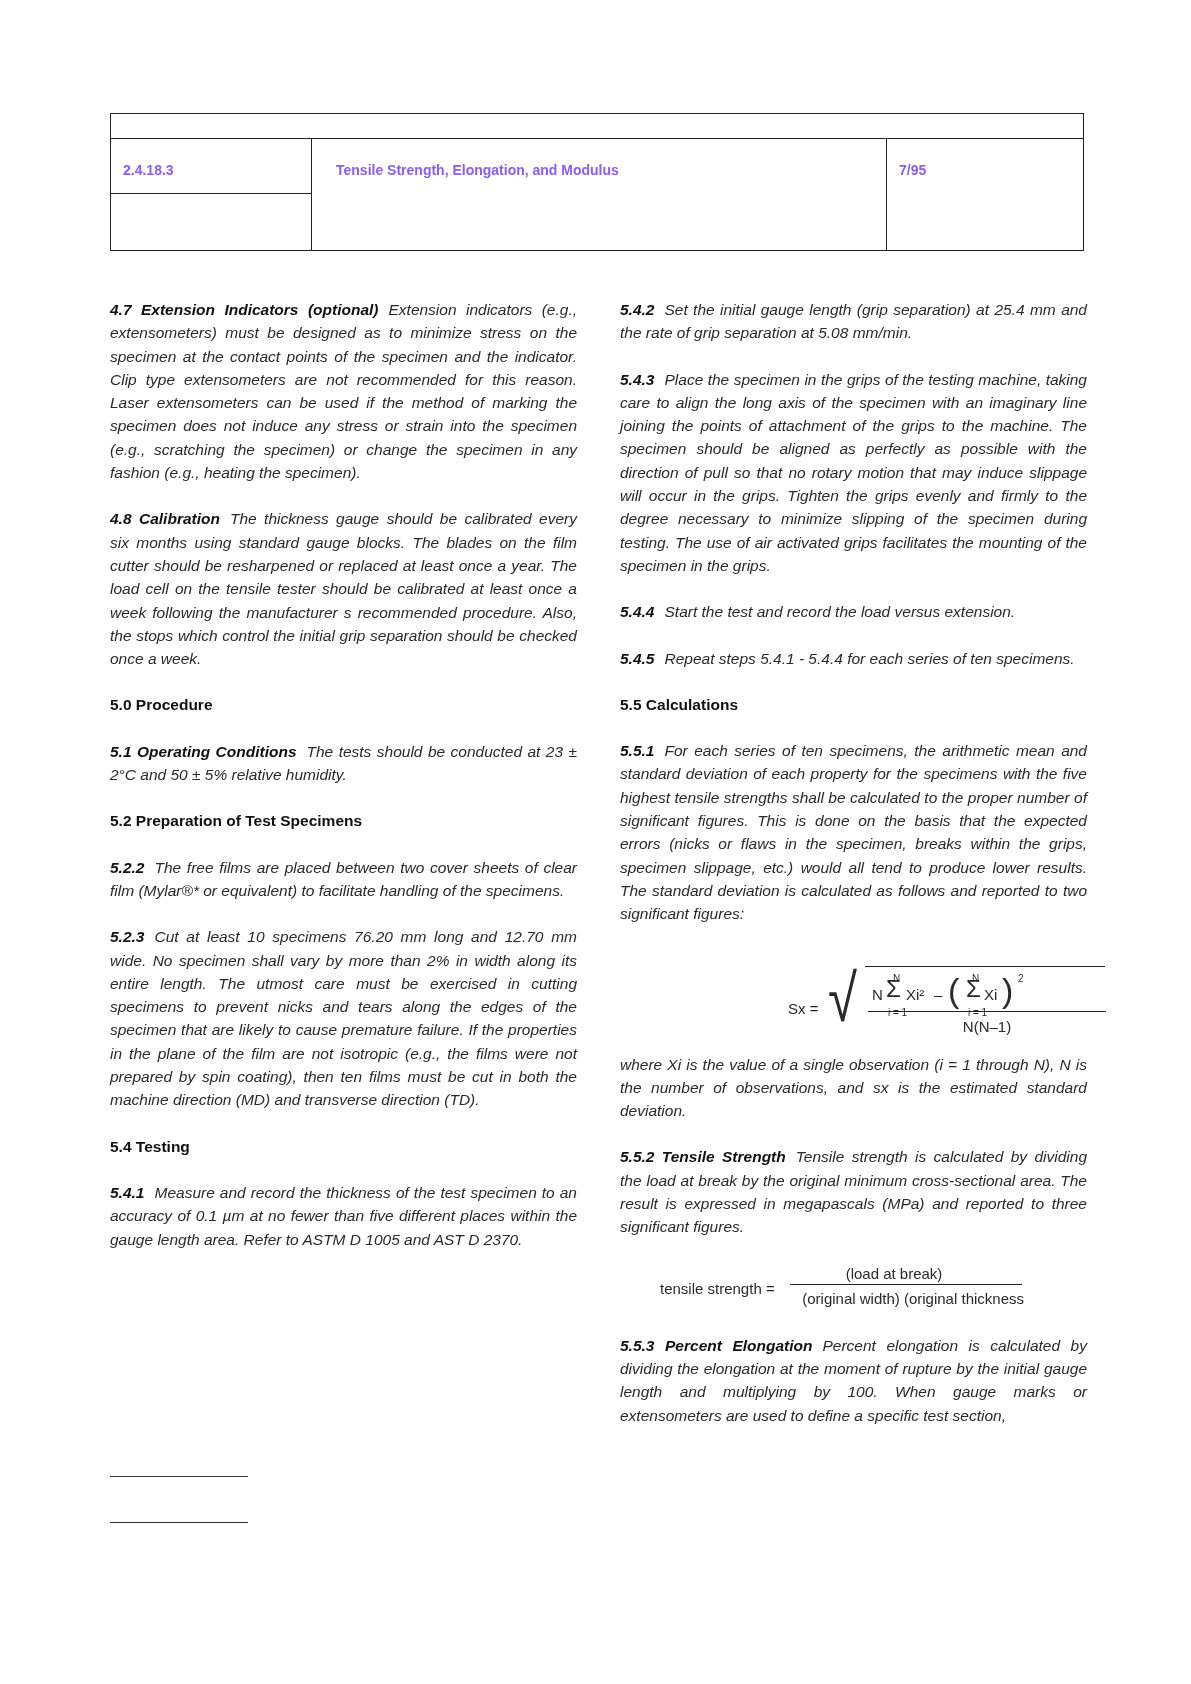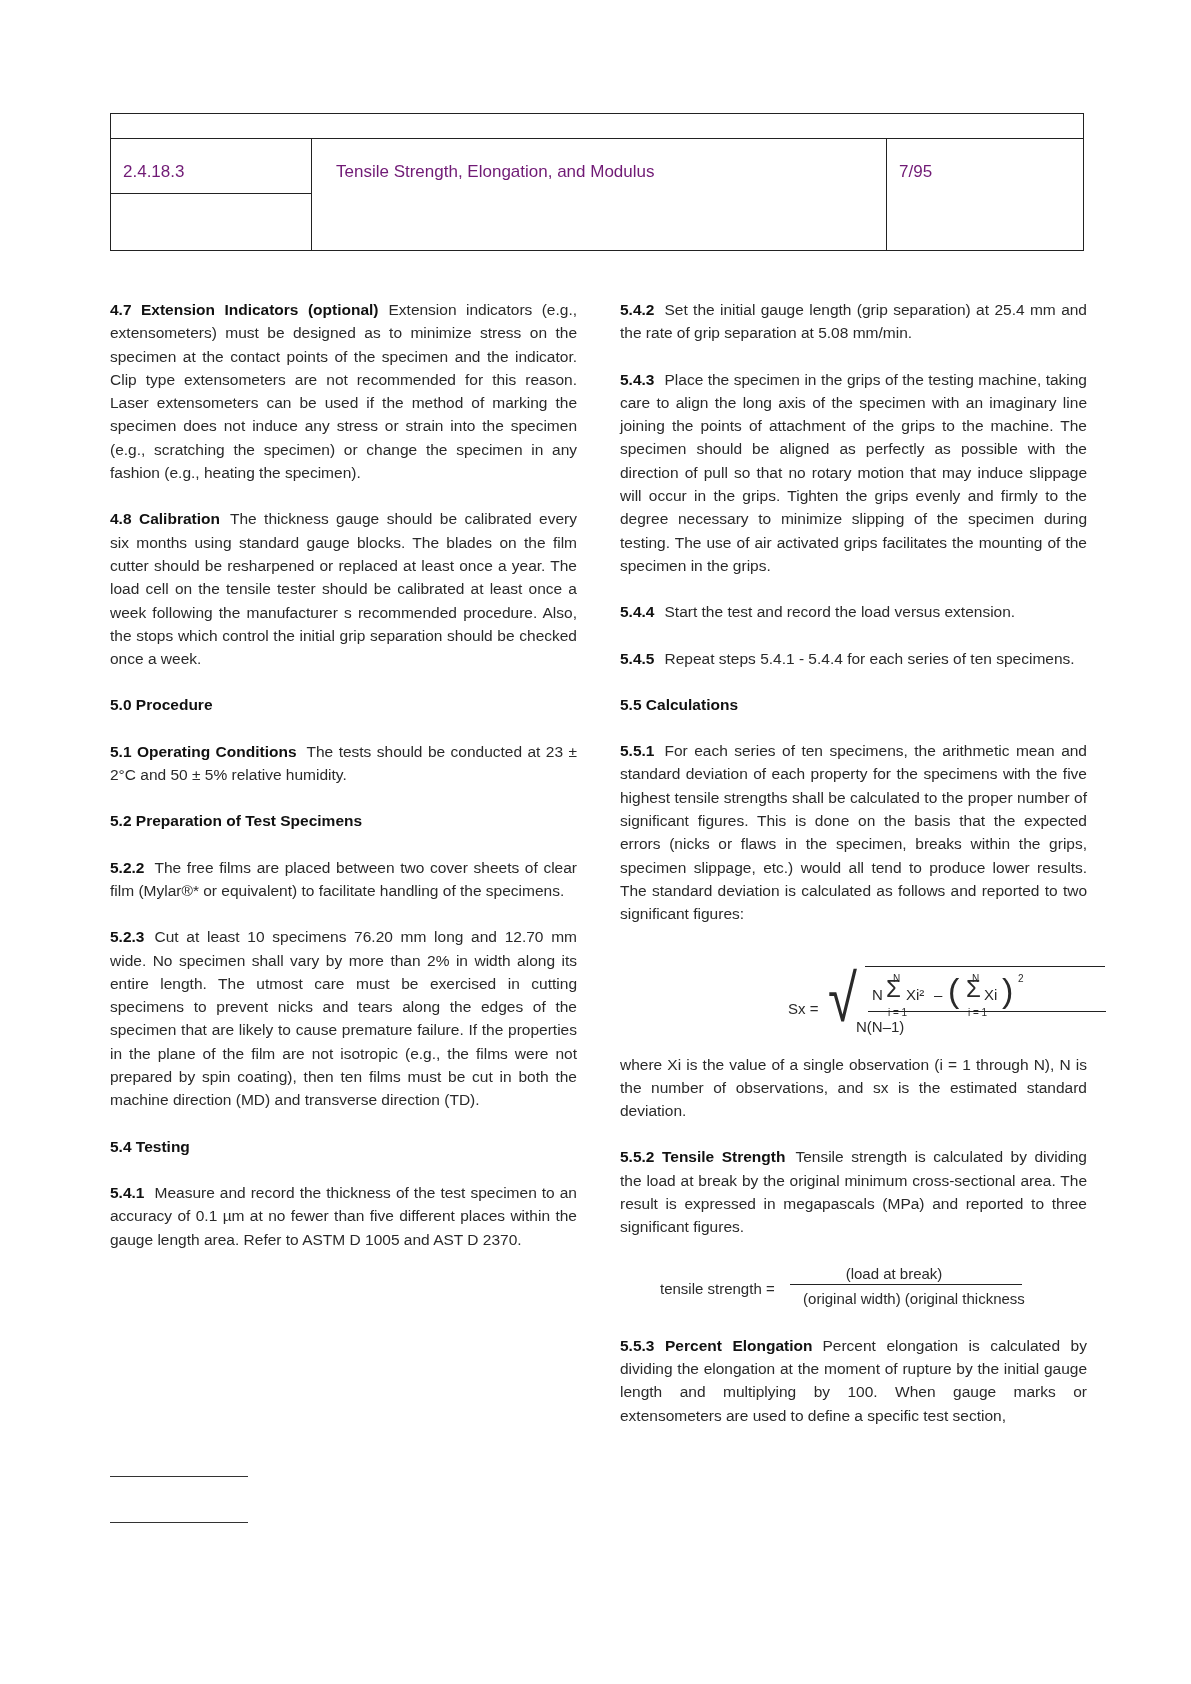--- a/index.html
+++ b/index.html
@@ -6,49 +6,49 @@
   body { width: 1191px; height: 1684px; position: relative; overflow: hidden;
          font-family: "Liberation Sans", sans-serif; color: #2a2a2a; }
   .header-table { position: absolute; left: 110px; top: 113px; width: 974px; height: 138px;
     border: 1.5px solid #222; box-sizing: border-box; }
   .hdr-toprow { position: absolute; left: 0; top: 0; right: 0; height: 24px; border-bottom: 1.5px solid #222; }
   .hdr-cell { position: absolute; top: 24px; bottom: 0; box-sizing: border-box; }
   .hdr-c1 { left: 0; width: 201px; border-right: 1.5px solid #222; }
   .hdr-c1 .split { position: absolute; left: 0; right: 0; top: 55px; border-top: 1.5px solid #222; }
   .hdr-c2 { left: 201px; width: 575px; border-right: 1.5px solid #222; }
   .hdr-c3 { left: 776px; right: 0; text-align: right; }
-  .hdr-text { position: absolute; top: 24px; font-weight: normal; font-size: 17px; color: #701a75; }
+  .hdr-text { position: absolute; top: 24px; font-weight: bold; font-size: 14px; color: #8b5cf6; }
   .hdr-c1 .hdr-text { left: 12px; }
   .hdr-c2 .hdr-text { left: 24px; }
   .hdr-c3 .hdr-text { left: 12px; }
 
   .col { position: absolute; top: 298px; width: 467px; font-size: 15.5px; line-height: 23.3px; }
   .col-left { left: 110px; }
   .col-right { left: 620px; }
-  .para { margin: 0 0 23px 0; text-align: justify; }
+  .para { margin: 0 0 23px 0; text-align: justify; font-style: italic; }
   .para b, .heading { font-weight: bold; color: #111; }
   .heading { margin: 0 0 23px 0; }
   .lbl { margin-right: 10px; }
 
   .formula-sx { position: relative; height: 100px; margin: 0 0 4px 0; font-size: 15px; }
   .sx-label { position: absolute; left: 168px; top: 48px; }
   .sqrt-sym { position: absolute; left: 208px; top: 14px; font-size: 66px; line-height: 70px; transform: scaleX(0.8); transform-origin: left; }
   .sqrt-bar { position: absolute; left: 245px; top: 17px; width: 240px; border-top: 1.3px solid #222; }
   .num { position: absolute; left: 248px; top: 22px; width: 238px; height: 40px; font-size: 15px; }
   .frac-line { position: absolute; left: 248px; top: 62px; width: 238px; border-top: 1.3px solid #222; }
-  .den { position: absolute; left: 236px; top: 66px; width: 238px; }
+  .den { position: absolute; left: 248px; top: 66px; width: 238px; text-align: center; }
   .sig { position: absolute; font-size: 24px; line-height: 24px; }
   .sm { position: absolute; font-size: 10px; }
   .paren { position: absolute; font-size: 34px; line-height: 34px; font-weight: lighter; }
 
   .formula-ts { position: relative; height: 50px; margin: 0 0 22px 0; font-size: 15px; }
   .ts-lhs { position: absolute; left: 40px; top: 15px; }
   .ts-num { position: absolute; left: 158px; top: 0px; width: 232px; text-align: center; }
   .ts-line { position: absolute; left: 170px; top: 22px; width: 232px; border-top: 1.3px solid #222; }
-  .ts-den { position: absolute; left: 174px; top: 25px; width: 240px; text-align: center; }
+  .ts-den { position: absolute; left: 164px; top: 25px; width: 240px; text-align: right; }
 
   .footnote-rule { position: absolute; left: 110px; width: 138px; border-top: 1.5px solid #333; }
 </style>
 </head>
 <body>
 
 <div class="header-table">
   <div class="hdr-toprow"></div>
   <div class="hdr-cell hdr-c1">
     <span class="hdr-text">2.4.18.3</span>

